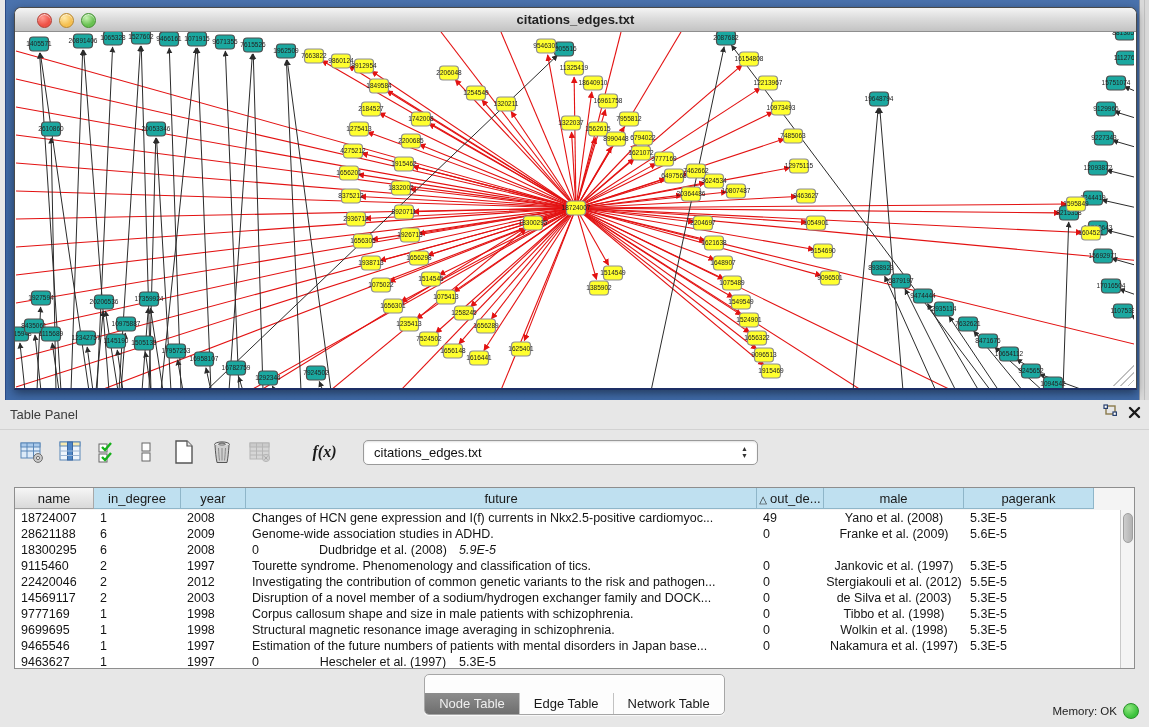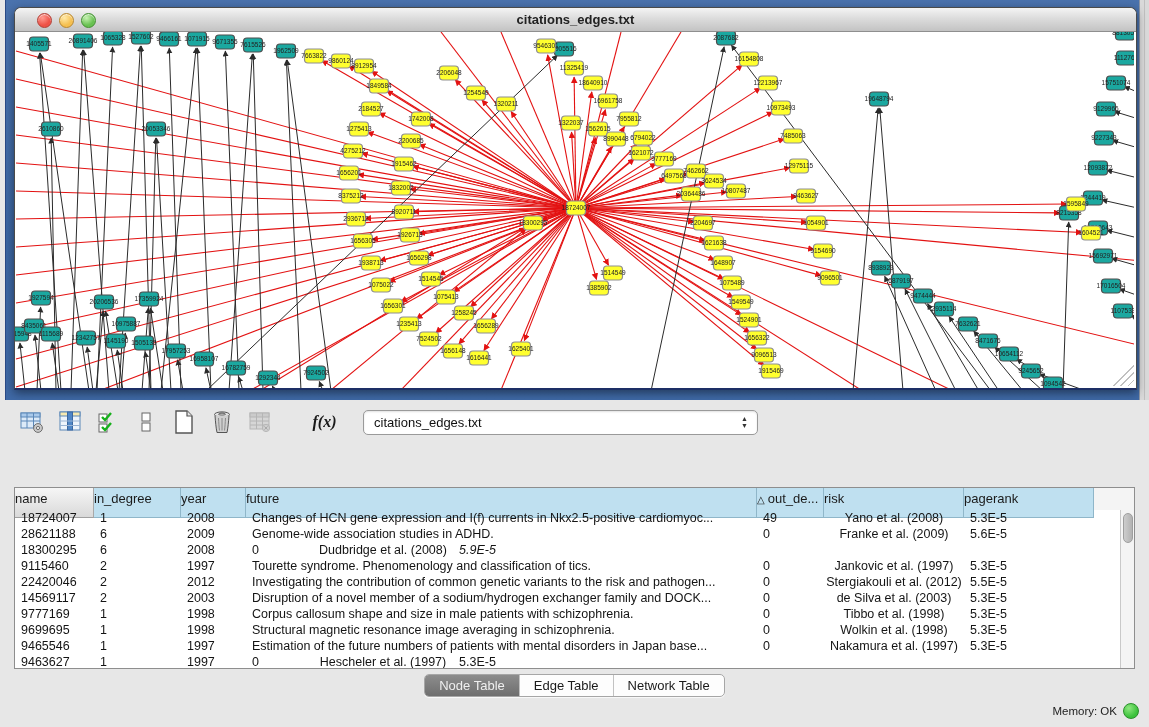--- a/index.html
+++ b/index.html
@@ -43,40 +43,40 @@
   .fx{font-family:"Liberation Serif",serif;font-style:italic;font-weight:700;font-size:16px;color:#1a1a1a;margin-left:27px;}
   .combo{margin-left:14px;width:393px;height:23px;background:#fff;border:1px solid #9a9a9a;
          border-radius:5px;position:relative;box-shadow:inset 0 1px 2px rgba(0,0,0,.12);}
   .combo .val{position:absolute;left:10px;top:0;height:23px;line-height:23px;font-size:13px;color:#111;
          white-space:nowrap;}
   .combo .arr{position:absolute;right:9px;top:4px;font-size:7px;color:#333;line-height:7px;text-align:center;}
   
   .tbl{position:absolute;left:14px;top:87px;width:1119px;height:180px;background:#fff;
        border:1px solid #8e8e8e;overflow:hidden;}
   .thead{display:flex;height:22px;background:#f4f4f4;font-size:13px;color:#1a1a1a;}
-  .th{box-sizing:border-box;height:30px;line-height:21px;
+  .th{box-sizing:border-box;height:21px;line-height:21px;text-align:center;
       background:#bfe0f0;border-right:1px solid #8fb6c9;border-bottom:1px solid #8fb6c9;
       overflow:hidden;white-space:nowrap;}
   .th.silver{background:linear-gradient(180deg,#f6f6f6,#d9d9d9);border-right:1px solid #a8a8a8;
       border-bottom:1px solid #a0a0a0;}
   .th .sort{font-size:10px;margin-right:3px;}
   .trow{display:flex;height:16px;font-size:12.5px;color:#141414;}
   .td{box-sizing:border-box;height:16px;line-height:16px;padding:0 0 0 6px;
       overflow:hidden;white-space:nowrap;}
   .td.center{text-align:center;padding:0;}
   .vscroll{position:absolute;right:0;top:22px;bottom:0;width:13px;background:#f4f4f4;
        border-left:1px solid #c9c9c9;}
   .vthumb{position:absolute;left:2px;top:3px;width:8px;height:28px;border-radius:5px;
        background:linear-gradient(90deg,#cdcdcd,#b2b2b2);border:1px solid #9e9e9e;}
   
   .tabs{position:absolute;left:0;right:0;top:274px;display:flex;justify-content:center;}
   .seg{display:flex;border:1px solid #a6a6a6;border-radius:5px;overflow:hidden;
        background:#fdfdfd;box-shadow:0 1px 1px rgba(255,255,255,.8);}
   .seg .tab{height:21px;line-height:21px;padding:0 14px;font-size:13px;color:#1a1a1a;
-       border-right:1px solid #c2c2c2;}
+       border-right:1px solid #c2c2c2;margin-top:18px;}
   .seg .tab:last-child{border-right:none;}
   .seg .tab.active{background:linear-gradient(180deg,#8d8d8d,#6e6e6e);color:#efefef;}
   
   .status{position:absolute;right:10px;top:303px;display:flex;align-items:center;gap:6px;}
   .status .mem{font-size:11.5px;color:#222;}
   .memdot{width:14px;height:14px;border-radius:50%;
       background:radial-gradient(circle at 35% 30%,#8fe87f,#3cc23c 65%);border:1px solid #2a8f2a;}
 </style>
 </head>
 <body>
@@ -515,20 +515,37 @@
           <text x="1061" y="174.2" text-anchor="middle" font-size="6.5" fill="#222">1595849</text>
           <rect x="1066.5" y="194" width="19" height="14" rx="3.5" fill="#ffff2e" stroke="#8f8f8f" stroke-width="1.2"></rect>
           <text x="1076" y="203.2" text-anchor="middle" font-size="6.5" fill="#222">1604521</text>
         </g>
     </svg>
     <div class="grip"></div>
   </div>
 </div>
 
 <div class="panel">
+  <div class="panel-head">
+    <div class="panel-title">Table Panel</div>
+    <div class="panel-btns">
+      <span>
+        <svg width="16" height="15" viewBox="0 0 16 15">
+          <rect x="4" y="2" width="9" height="8" fill="none" stroke="#8a7a4a" stroke-width="1.4"></rect>
+          <rect x="2" y="1" width="3.4" height="3.4" fill="#fff" stroke="#28406e" stroke-width="1.2"></rect>
+          <rect x="11" y="8" width="3.4" height="3.4" fill="#fff" stroke="#28406e" stroke-width="1.2"></rect>
+        </svg>
+      </span>
+      <span>
+        <svg width="13" height="13" viewBox="0 0 13 13">
+          <path d="M2,2 L11,11 M11,2 L2,11" stroke="#1a1a1a" stroke-width="2.4" stroke-linecap="round"></path>
+        </svg>
+      </span>
+    </div>
+  </div>
 
   <div class="toolbar">
     <span class="tb-icon">
       <svg width="26" height="26" viewBox="0 0 26 26">
         <rect x="2" y="4" width="19" height="15" fill="#dceaf8" stroke="#5b87b8"></rect>
         <rect x="2" y="4" width="19" height="4" fill="#a9c9ea" stroke="#5b87b8"></rect>
         <path d="M8,4 V19 M14.5,4 V19 M2,12 H21" stroke="#5b87b8" fill="none"></path>
         <circle cx="19" cy="19" r="4.4" fill="#c9c9c9" stroke="#6f6f6f"></circle>
         <circle cx="19" cy="19" r="1.6" fill="#efefef" stroke="#6f6f6f"></circle>
       </svg>
@@ -586,21 +603,21 @@
     </div>
   </div>
 
   <div class="tbl">
     <div class="thead" id="thead">
         <div class="th silver" style="width: 79px;">name</div>
         <div class="th" style="width: 87px;">in_degree</div>
         <div class="th" style="width: 65px;">year</div>
         <div class="th" style="width: 511px;">future</div>
         <div class="th" style="width: 67px;"><span class="sort">△</span>out_de...</div>
-        <div class="th" style="width: 140px;">risk</div>
+        <div class="th" style="width: 140px;">male</div>
         <div class="th" style="width: 130px;">pagerank</div>
       </div>
     <div id="tbody">
         <div class="trow">
           <div class="td" style="width: 79px;">18724007</div>
           <div class="td" style="width: 87px;">1</div>
           <div class="td" style="width: 65px;">2008</div>
           <div class="td" style="width: 511px;">Changes of HCN gene expression and I(f) currents in Nkx2.5-positive cardiomyoc...</div>
           <div class="td" style="width: 67px;">49</div>
           <div class="td center" style="width: 140px;">Yano et al. (2008)</div>

